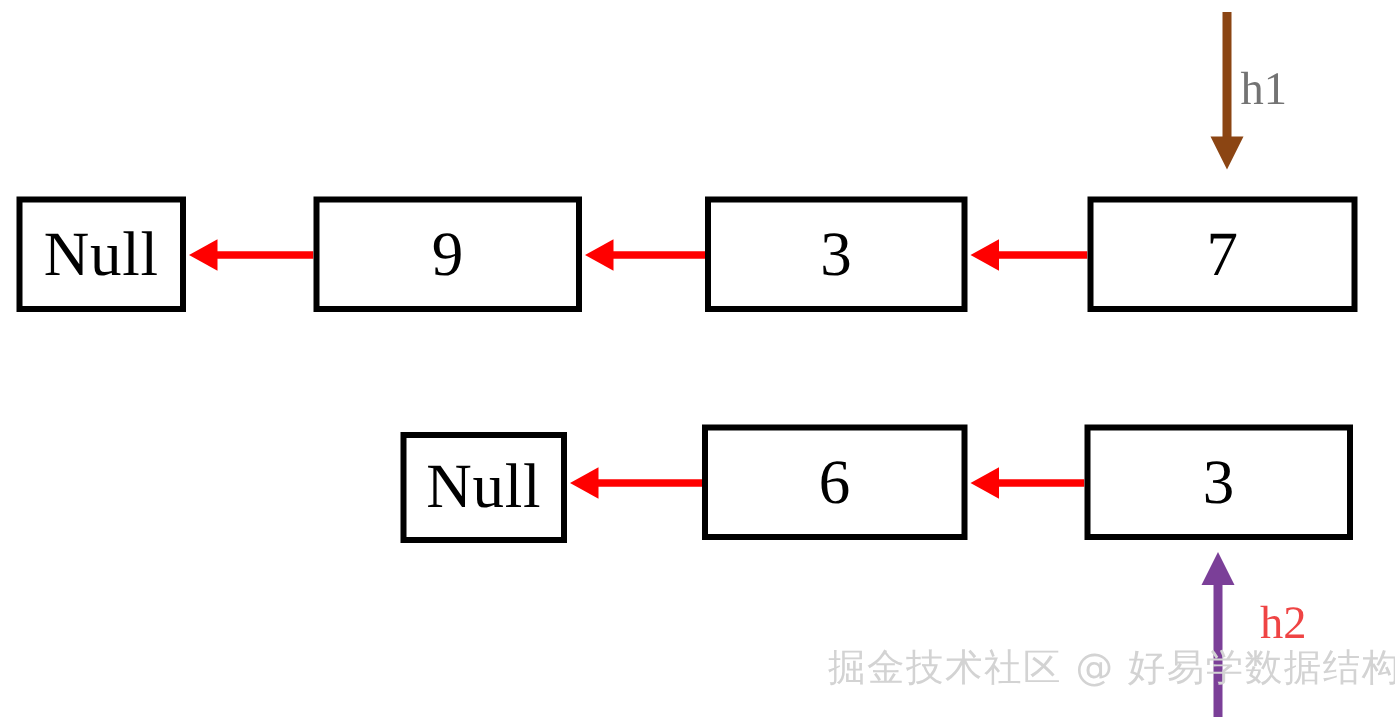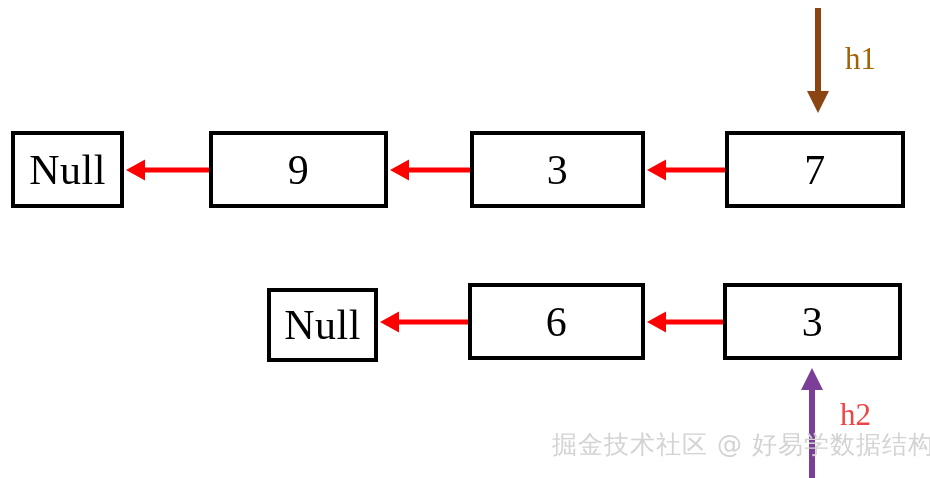--- a/index.html
+++ b/index.html
@@ -121,19 +121,19 @@
       </div>
       <div class="node" style="left: 468px; top: 283px; width: 177px; height: 77px; border-color: rgb(0, 0, 0); background: rgb(255, 255, 255);">
         <span class="node-value" style="color: rgb(0, 0, 0);">6</span>
       </div>
       <div class="node" style="left: 723px; top: 283px; width: 179px; height: 77px; border-color: rgb(0, 0, 0); background: rgb(255, 255, 255);">
         <span class="node-value" style="color: rgb(0, 0, 0);">3</span>
       </div>
     </div>
 
   <div id="pointer-labels-layer">
-      <div class="ptr-label" style="left: 845px; top: 43px; color: #a16207;">h1</div>
+      <div class="ptr-label" style="left: 827px; top: 43px; color: #737373;">h1</div>
       <div class="ptr-label" style="left: 840px; top: 399px; color: #ef4444;">h2</div>
     </div>
 
   <div class="watermark" style="left: 552px; top: 432px; color: rgb(211, 211, 211);">掘金技术社区 @ 好易学数据结构</div>
 
 </div>
 
 </body></html>

